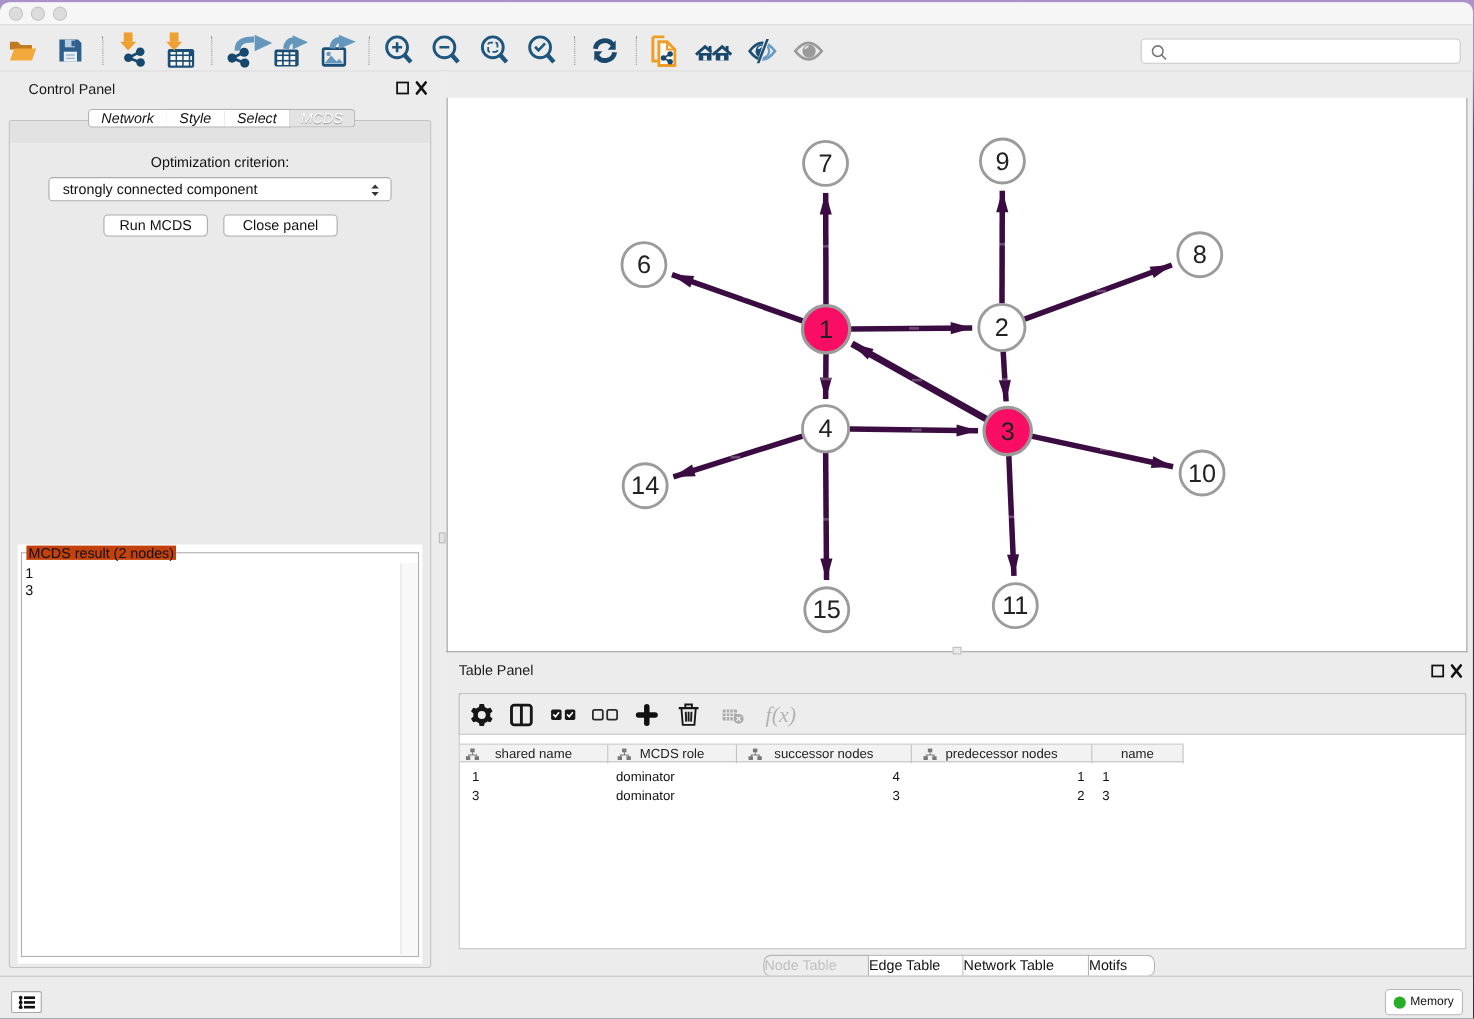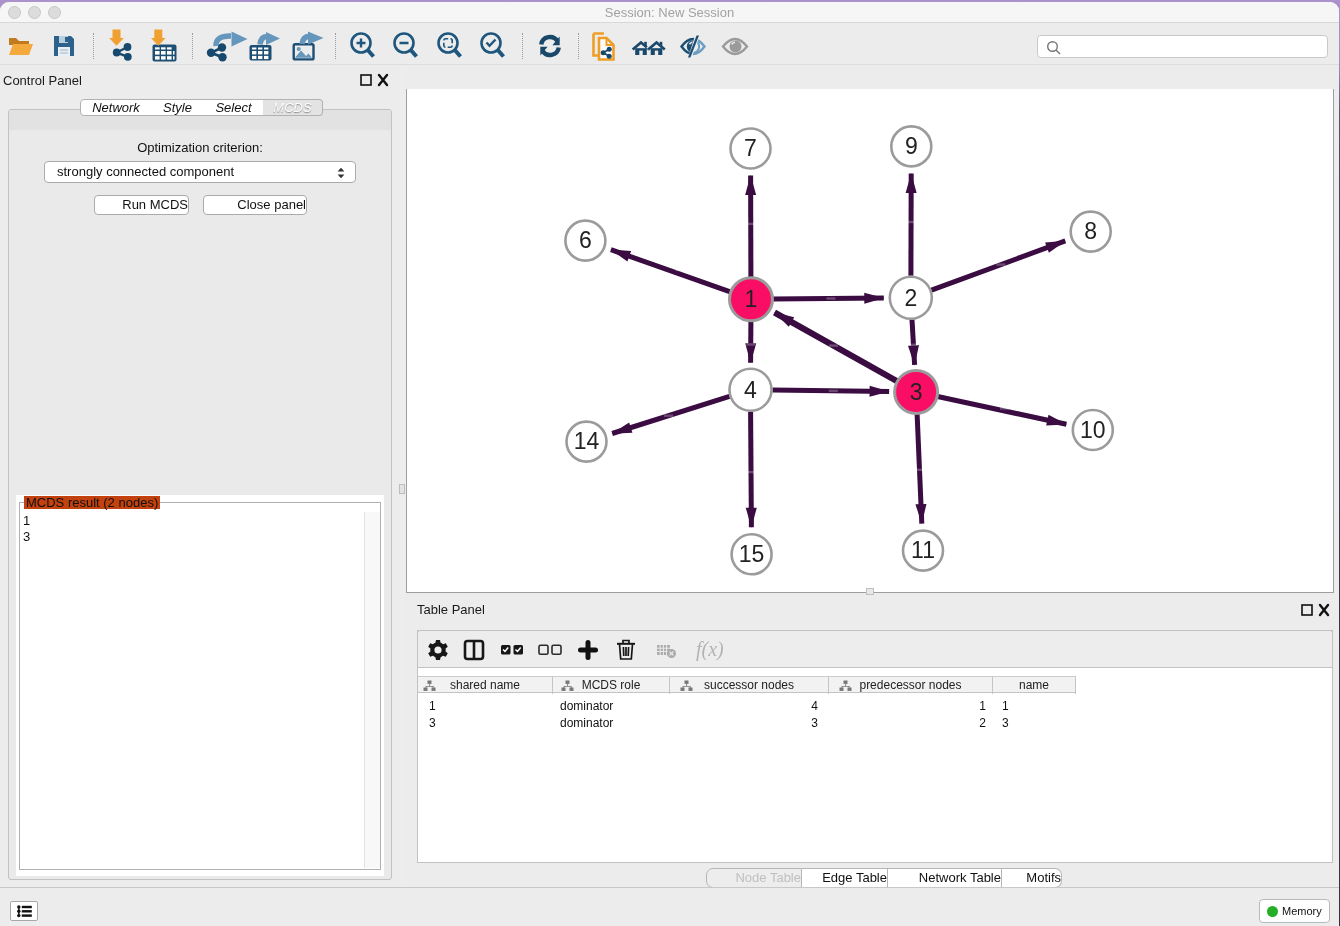--- a/index.html
+++ b/index.html
@@ -9,27 +9,27 @@
 #win { position:absolute; left:0; top:2px; width:1339px; height:924px; background:#ececec; border-radius:9px 9px 0 0; overflow:hidden; }
 
 #titlebar { position:absolute; left:0; top:0; width:100%; height:21px; background:#f6f6f6; border-bottom:1px solid #d8d8d8; }
 .tl { position:absolute; top:4px; width:13px; height:13px; border-radius:50%; background:#dcdcdc; border:1px solid #c6c6c6; }
 #title { position:absolute; top:3px; width:100%; text-align:center; font-size:13px; color:#a2a2a2; }
 
 #toolbar { position:absolute; left:0; top:22px; width:100%; height:41px; background:#ececec; border-bottom:1px solid #dcdcdc; }
 .tsep { position:absolute; top:9px; height:26px; width:0; border-left:1px dotted #9a9a9a; }
 #search { position:absolute; left:1037px; top:11px; width:291px; height:23px; background:#fff; border:1px solid #c9c9c9; border-radius:4px; }
 
-#cp-title { position:absolute; left:3px; top:71px; font-size:13px; color:#1a1a1a; }
+#cp-title { position:absolute; left:26px; top:71px; font-size:13px; color:#1a1a1a; }
 #cp-panel { position:absolute; left:8px; top:107px; width:384px; height:771px; background:#eaeaea; border:1px solid #c2c2c2; border-radius:3px; }
 #cp-panel .topband { position:absolute; left:0; top:0; width:100%; height:20px; background:#e2e2e2; border-radius:3px 3px 0 0; }
 .tab { position:absolute; top:97px; height:17px; background:#fff; border:1px solid #b2b2b2; font-size:13px; color:#111; text-align:center; line-height:16px;font-style:italic; }
 #optlabel { position:absolute; left:0; top:138px; width:400px; text-align:center; font-size:13px; color:#111; }
 #optsel { position:absolute; left:44px; top:159px; width:312px; height:22px; background:#fff; border:1px solid #ababab; border-radius:4px; font-size:13px; color:#111; line-height:20px; padding-left:12px; }
-.btn { position:absolute; top:193px; height:20px; background:#fff; border:1px solid #ababab; border-radius:4px; font-size:13px; color:#111; text-align:right; line-height:18px; }
+.btn { position:absolute; top:193px; height:20px; background:#fff; border:1px solid #ababab; border-radius:4px; font-size:13px; color:#111; text-align:center; line-height:18px; }
 #mcds-white { position:absolute; left:16px; top:493px; width:368px; height:381px; background:#fff; }
 #mcds-border { position:absolute; left:19px; top:500px; width:362px; height:368px; border:1px solid #b0b0b0; }
 #mcds-legend { position:absolute; left:24px; top:494px; background:#c2410c; padding:0 2px; font-size:13px; line-height:13px; color:#111; }
 #mcds-scroll { position:absolute; left:364px; top:510px; width:16px; height:356px; background:#f8f8f8; border-left:1px solid #e3e3e3; }
 
 #vsplit { position:absolute; left:400px; top:63px; width:6px; height:821px; background:#ededed; }
 #vhandle { position:absolute; left:399px; top:482px; width:6px; height:10px; background:#e2e2e2; border:1px solid #bdbdbd; }
 
 #net-title { position:absolute; left:406px; top:64px; width:928px; height:23px; background:linear-gradient(#f5f5f5,#d9d9d9); border:1px solid #9e9e9e; border-radius:5px 5px 0 0; }
 #net-title .t { position:absolute; width:100%; text-align:center; top:3px; font-size:13px; font-weight:bold; color:#1a1a1a; }
@@ -37,34 +37,33 @@
 #hhandle { position:absolute; left:866px; top:586px; width:8px; height:7px; background:#e8e8e8; border:1px solid #c0c0c0; }
 
 #tp-title { position:absolute; left:417px; top:600px; font-size:13px; color:#1a1a1a; }
 #tp-block { position:absolute; left:417px; top:628px; width:916px; height:233px; background:#fff; border:1px solid #c2c2c2; }
 #tp-toolbar { position:absolute; left:417px; top:628px; width:916px; height:38px; background:#ededed; border:1px solid #c2c2c2; border-radius:3px 3px 0 0; }
 #tp-header { position:absolute; left:418px; top:674px; width:658px; height:17px; background:#f2f2f2; border-top:1px solid #cccccc; border-bottom:1px solid #c4c4c4; }
 .hcell { position:absolute; top:0; height:17px; border-right:1px solid #c4c4c4; font-size:12px; color:#222; text-align:center; line-height:16px; }
 .hicon { position:absolute; left:5px; top:2.5px; }
 .trow { position:absolute; font-size:12px; color:#111; height:17px; line-height:17px; }
 
-.btab { position:absolute; top:866px; height:20px; background:#fff; border:1px solid #b6b6b6; font-size:13px; text-align:right; line-height:18px; color:#111;margin-left:12px; }
+.btab { position:absolute; top:866px; height:20px; background:#fff; border:1px solid #b6b6b6; font-size:13px; text-align:left; line-height:18px; color:#111; }
 
 #statusbar { position:absolute; left:0; top:885px; width:100%; height:39px; background:#ececec; border-top:1px solid #c8c8c8; }
 #listbtn { position:absolute; left:10px; top:899px; width:28px; height:20px; background:#fff; border:1px solid #a8a8a8; border-radius:2px; }
 #membtn { position:absolute; left:1259px; top:897px; width:71px; height:24px; background:#fff; border:1px solid #b9b9b9; border-radius:4px; font-size:11px; color:#111; }
 </style>
 </head>
 <body>
 <div id="win">
   <div id="titlebar">
     <div class="tl" style="left:8px;"></div>
     <div class="tl" style="left:28px;"></div>
     <div class="tl" style="left:48px;"></div>
-    <div id="title">Session: New Session</div>
   </div>
   <div id="toolbar">
     <svg style="position:absolute;left:0;top:4px;" width="780" height="37" viewBox="0 0 780 37">
 
       <g transform="translate(21,18)">
         <path d="M-12,-8 L-5,-8 L-2,-5 L8,-5 L8,-1 L-12,-1 Z" fill="#c07b1e"></path>
         <path d="M-12,9 L-8,-2 L12,-2 L8,9 Z" fill="#f3a93c"></path>
       </g>
 
       <g transform="translate(64,18)">

